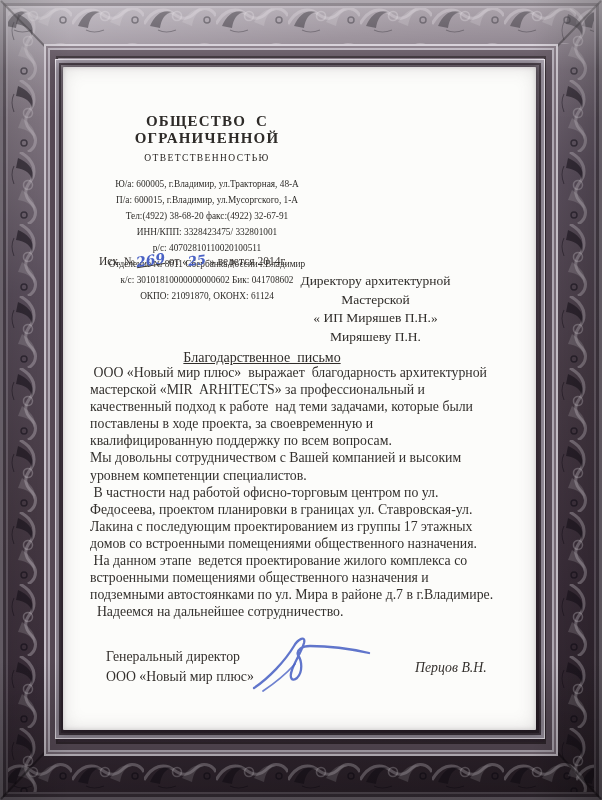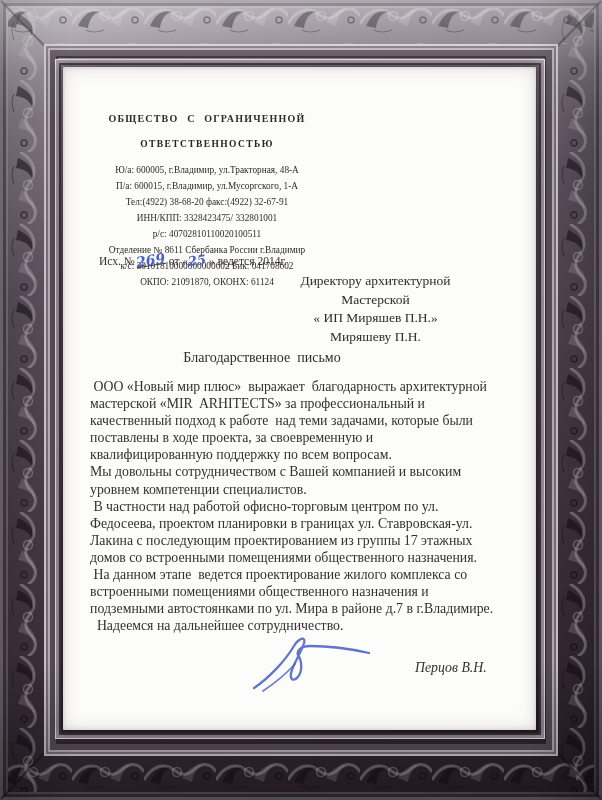--- a/index.html
+++ b/index.html
@@ -27,39 +27,39 @@
                linear-gradient(90deg,rgba(0,0,0,.16) 0,rgba(0,0,0,0) 70px,rgba(0,0,0,0) 532px,rgba(0,0,0,.22) 100%);}
   
   .paper{position:absolute;inset:67px 66px 70px 63px;background:#fcfcfa;border-radius:1px;
     box-shadow:0 0 10px 3px rgba(18,12,18,.55),
                inset 0 0 4px rgba(80,70,80,.25),
                inset 0 0 18px rgba(90,80,90,.18);}
   .paper *{position:absolute;color:#34302d;}
   
   .lh{left:18px;top:46px;width:252px;text-align:center;}
   .lh *{position:static;}
-  .org1{font-size:10px;font-weight:bold;letter-spacing:1.2px;word-spacing:5px;color:#2e2b28;}
-  .org2{font-size:9.5px;font-weight:bold;letter-spacing:1.4px;color:#262320;margin-top:15px;}
+  .org1{font-size:15px;font-weight:bold;letter-spacing:1.2px;word-spacing:5px;color:#2e2b28;}
+  .org2{font-size:9.5px;font-weight:normal;letter-spacing:1.4px;color:#262320;margin-top:6px;}
   .logo{display:inline-block;margin-top:2px;font-family:"DejaVu Serif",serif;font-weight:bold;
     font-size:21px;letter-spacing:.5px;color:#a9a2ab;transform:scaleY(1.08);
     text-shadow:-1px -1px 0 #46404a,1px -1px 0 #46404a,-1px 1px 0 #46404a,1px 1px 0 #46404a,2px 2px 1px rgba(30,24,32,.45);}
   .details{font-size:9.3px;line-height:16px;margin-top:13px;color:#2d2b28;white-space:pre-line;}
   
   .ref{left:36px;top:188px;font-size:11.5px;white-space:nowrap;color:#2d2b28;}
   .ref span{position:static;}
   .ink{color:#4a62c4;font-family:"DejaVu Serif",serif;font-style:italic;font-weight:bold;}
   .num{display:inline-block;transform:rotate(-9deg);font-size:14px;margin:0 1px -2px 1px;
        border-bottom:1px solid #3c3936;line-height:10px;}
   .day{display:inline-block;transform:rotate(-7deg);font-size:13px;line-height:10px;}
   
   .recipient{left:200px;top:205px;width:225px;text-align:center;font-size:13.5px;
              line-height:18.6px;white-space:pre-line;color:#2f2c29;}
   
-  .title{left:0;top:283px;width:398px;text-align:center;font-size:14px;color:#2f2c29;white-space:pre;}
-  .body{left:27px;top:311px;width:455px;font-size:13.8px;line-height:17.1px;
+  .title{left:0;top:283px;width:398px;text-align:center;font-size:14px;color:#2f2c29;white-space:pre;text-decoration:underline;}
+  .body{left:27px;top:297px;width:455px;font-size:13.8px;line-height:17.1px;
         white-space:pre-wrap;color:#33302d;}
   
   .role{left:43px;top:580px;font-size:13.8px;line-height:20px;white-space:pre-line;}
   .sig-name{left:352px;top:593px;font-size:13.8px;font-style:italic;}
   .sig-svg{left:188px;top:566px;}
 </style>
 </head>
 <body>
 
 <div class="scene">
@@ -130,20 +130,22 @@
 уровнем компетенции специалистов.
  В частности над работой офисно-торговым центром по ул.
 Федосеева, проектом планировки в границах ул. Ставровская-ул.
 Лакина с последующим проектированием из группы 17 этажных
 домов со встроенными помещениями общественного назначения.
  На данном этапе  ведется проектирование жилого комплекса со
 встроенными помещениями общественного назначения и
 подземными автостоянками по ул. Мира в районе д.7 в г.Владимире.
   Надеемся на дальнейшее сотрудничество.</div>
 
+    <div class="role">Генеральный директор
+ООО «Новый мир плюс»</div>
 
     <svg class="sig-svg" width="124" height="62" viewBox="0 0 124 62">
       <path d="M3,55 C18,45 34,28 43,13 C47,6 55,2 53,10 C50,20 44,28 41,37 C38,45 41,49 46,45 C52,39 51,28 47,22 C45,17 51,13 59,13 C76,13 96,15 118,20" fill="none" stroke="#4a62c4" stroke-width="2.3" stroke-linecap="round" opacity=".88"></path>
       <path d="M12,58 C24,50 34,42 44,31" fill="none" stroke="#4a62c4" stroke-width="1.8" stroke-linecap="round" opacity=".8"></path>
     </svg>
 
     <div class="sig-name">Перцов В.Н.</div>
 
   </div>
 </div>

